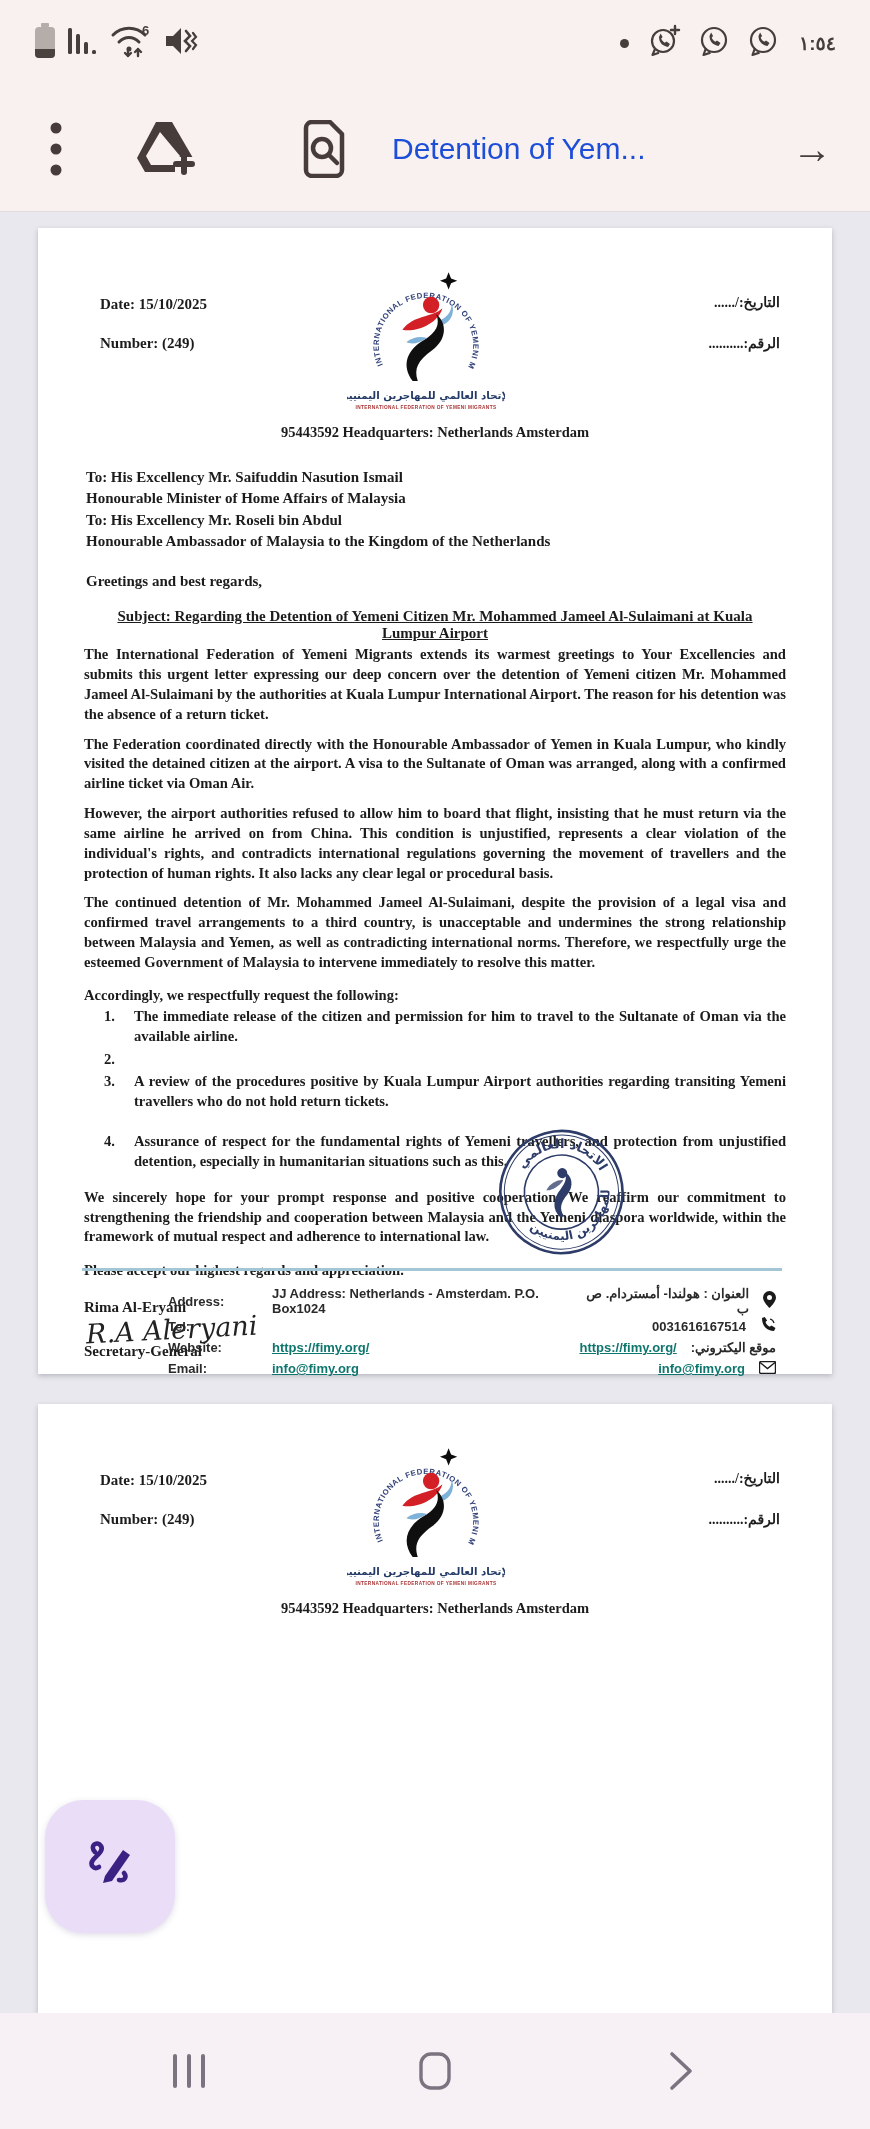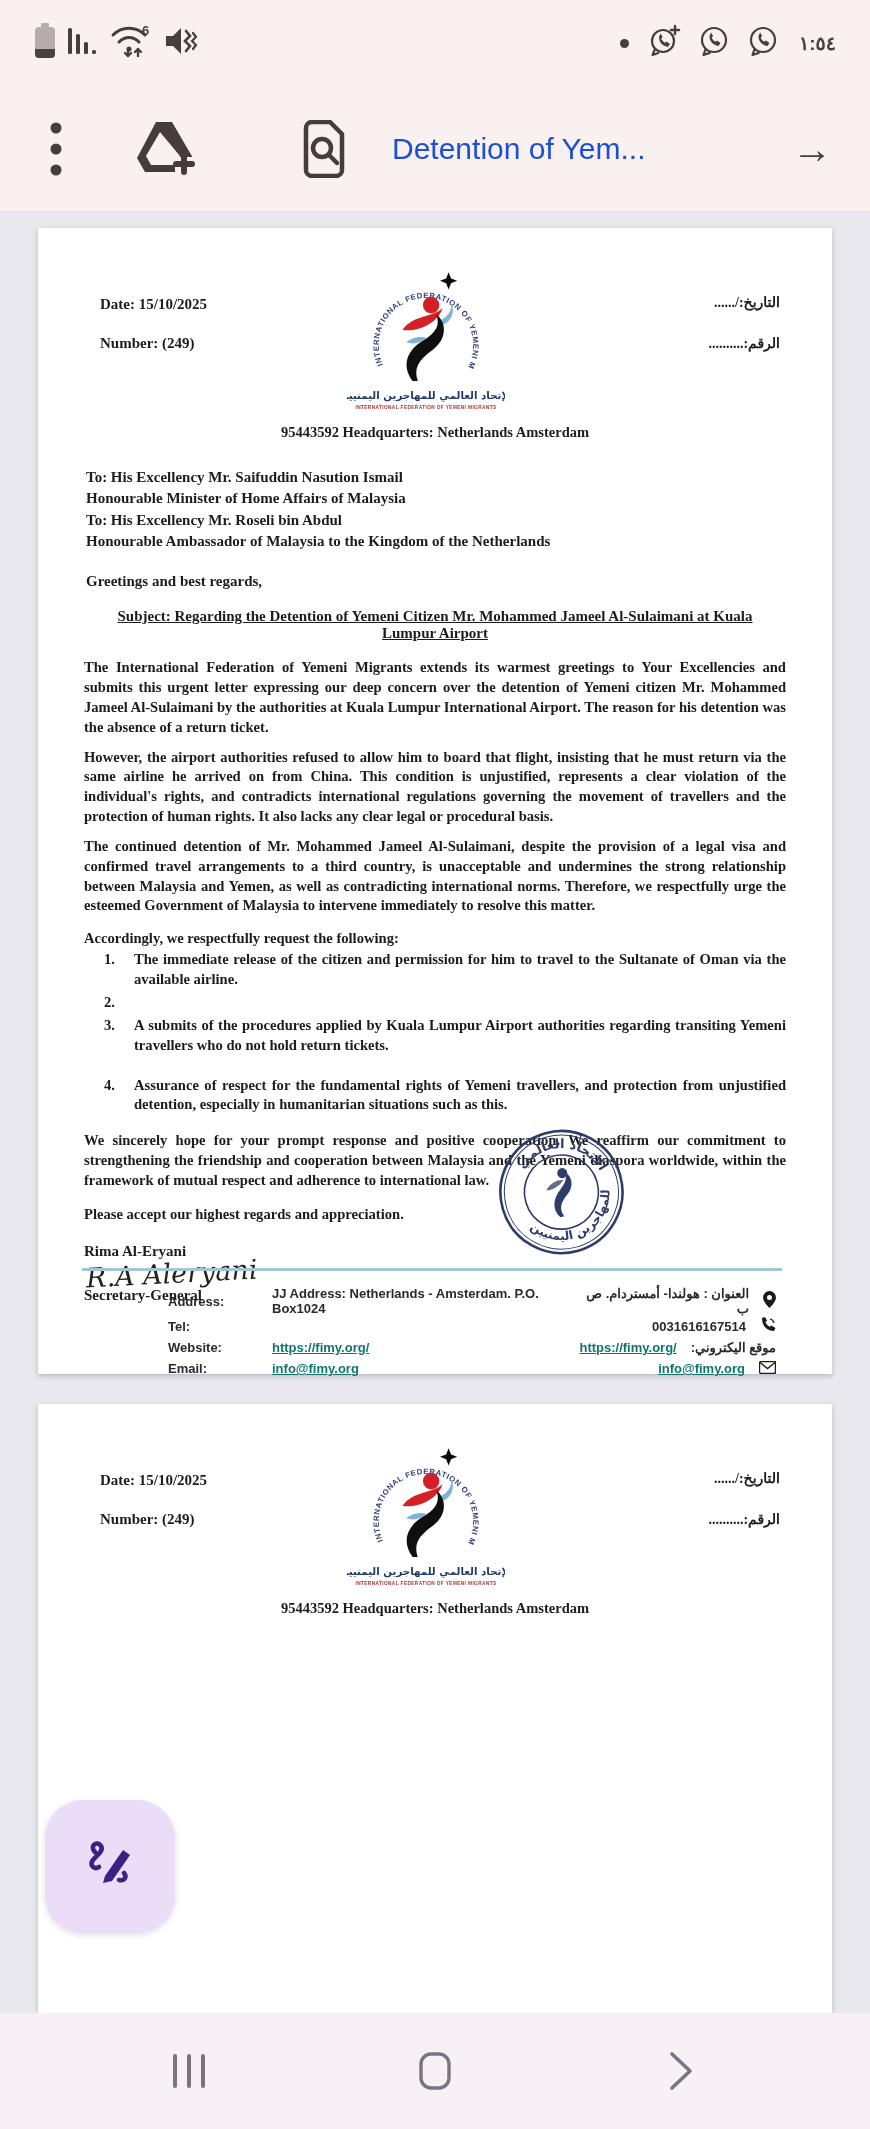--- a/index.html
+++ b/index.html
@@ -50,21 +50,21 @@
   .dh-logo{ width:170px; margin:0 auto; text-align:center; }
   .dh-right{ width:212px; margin-left:auto; text-align:right; padding-top:30px; direction:rtl; }
   .dh-right .fld{ font-size:14px; font-weight:bold; margin-bottom:24px; }
   .hq-line{ text-align:center; font-size:14.5px; font-weight:bold; margin-top:4px; }
   
   .recipients{ margin:26px 48px 0; font-size:15px; font-weight:bold; line-height:1.42; }
   .greeting{ margin:21px 48px 0; font-size:15px; font-weight:bold; }
   .subject{ margin:18px 70px 0; text-align:center; font-size:15px; font-weight:bold; }
   .subject span{ text-decoration:underline; }
   .body-par{ margin:10px 46px 0; font-size:14.6px; font-weight:bold; line-height:1.36; text-align:justify; }
-  .body-par.first{ margin-top:16px; }
+  .body-par.first{ margin-top:3px; }
   .req-intro{ margin:14px 46px 0; font-size:14.6px; font-weight:bold; }
   .req-list{ margin:2px 46px 0 66px; }
   .req-item{ display:flex; font-size:14.6px; font-weight:bold; line-height:1.36; margin-top:3px; }
   .req-item .num{ width:30px; flex:none; }
   .req-item .txt{ text-align:justify; }
   .req-item.spaced{ margin-top:20px; }
   .closing{ margin:16px 46px 0; }
   .regards{ margin:15px 46px 0; font-size:14.6px; font-weight:bold; }
   .signer{ margin:20px 46px 0; position:relative; }
   .signer .name{ font-size:15px; font-weight:bold; }
@@ -230,36 +230,37 @@
         <div>Honourable Minister of Home Affairs of Malaysia</div>
         <div>To: His Excellency Mr. Roseli bin Abdul</div>
         <div>Honourable Ambassador of Malaysia to the Kingdom of the Netherlands</div>
       </div>
 
       <div class="greeting">Greetings and best regards,</div>
 
       <div class="subject"><span>Subject: Regarding the Detention of Yemeni Citizen Mr. Mohammed Jameel Al-Sulaimani at Kuala Lumpur Airport</span></div>
 
       <div class="body-par first">The International Federation of Yemeni Migrants extends its warmest greetings to Your Excellencies and submits this urgent letter expressing our deep concern over the detention of Yemeni citizen Mr. Mohammed Jameel Al-Sulaimani by the authorities at Kuala Lumpur International Airport. The reason for his detention was the absence of a return ticket.</div>
+      <div class="body-par">The Federation coordinated directly with the Honourable Ambassador of Yemen in Kuala Lumpur, who kindly visited the detained citizen at the airport. A visa to the Sultanate of Oman was arranged, along with a confirmed airline ticket via Oman Air.</div>
       <div class="body-par">However, the airport authorities refused to allow him to board that flight, insisting that he must return via the same airline he arrived on from China. This condition is unjustified, represents a clear violation of the individual's rights, and contradicts international regulations governing the movement of travellers and the protection of human rights. It also lacks any clear legal or procedural basis.</div>
       <div class="body-par">The continued detention of Mr. Mohammed Jameel Al-Sulaimani, despite the provision of a legal visa and confirmed travel arrangements to a third country, is unacceptable and undermines the strong relationship between Malaysia and Yemen, as well as contradicting international norms. Therefore, we respectfully urge the esteemed Government of Malaysia to intervene immediately to resolve this matter.</div>
 
       <div class="req-intro">Accordingly, we respectfully request the following:</div>
       <div class="req-list">
         <div class="req-item">
           <span class="num">1.</span>
           <span class="txt">The immediate release of the citizen and permission for him to travel to the Sultanate of Oman via the available airline.</span>
         </div>
         <div class="req-item">
           <span class="num">2.</span>
           <span class="txt"></span>
         </div>
         <div class="req-item">
           <span class="num">3.</span>
-          <span class="txt">A submits of the procedures applied by Kuala Lumpur Airport authorities regarding transiting Yemeni travellers who do not hold return tickets.</span>
+          <span class="txt">A review of the procedures positive by Kuala Lumpur Airport authorities regarding transiting Yemeni travellers who do not hold return tickets.</span>
         </div>
         <div class="req-item spaced">
           <span class="num">4.</span>
           <span class="txt">Assurance of respect for the fundamental rights of Yemeni travellers, and protection from unjustified detention, especially in humanitarian situations such as this.</span>
         </div>
       </div>
 
       <div class="body-par closing">We sincerely hope for your prompt response and positive cooperation. We reaffirm our commitment to strengthening the friendship and cooperation between Malaysia and the Yemeni diaspora worldwide, within the framework of mutual respect and adherence to international law.</div>
       <div class="regards">Please accept our highest regards and appreciation.</div>
 

